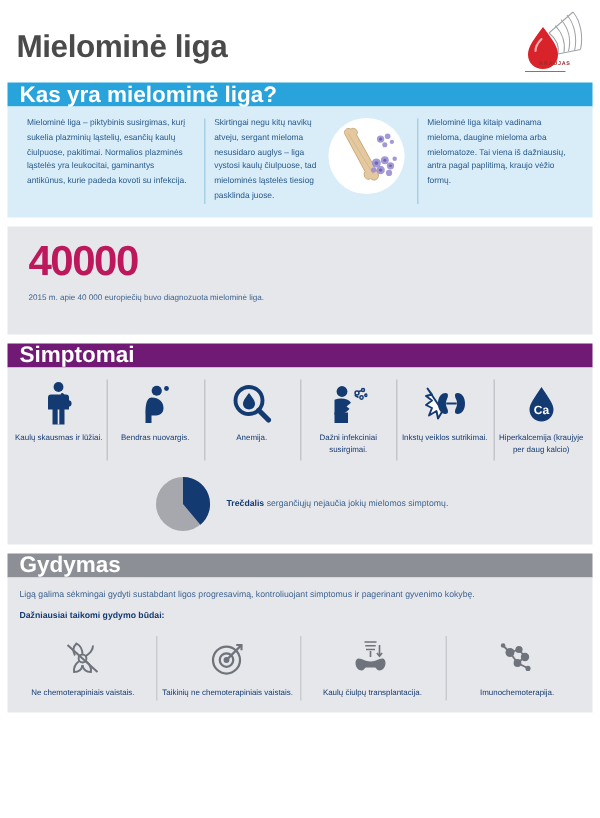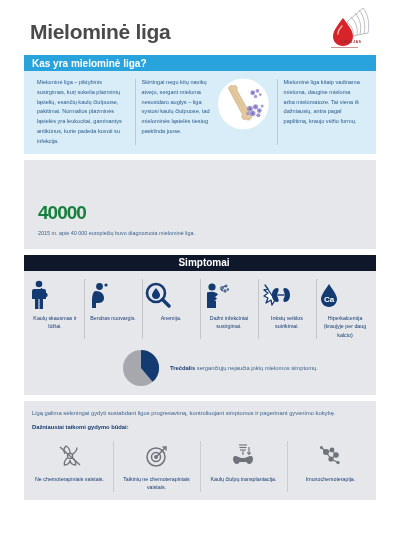--- a/index.html
+++ b/index.html
@@ -5,44 +5,44 @@
   * { margin:0; padding:0; box-sizing:border-box; }
   html,body { width:400px; height:545px; }
   body {
     font-family:"Liberation Sans", sans-serif;
     background:#ffffff;
     color:#1b3a6b;
     width:400px; height:545px;
     position:relative;
     overflow:hidden;
   }
-  .page { width:400px; height:545px; position:relative; padding:0 24px; }
+  .page { width:400px; height:545px; position:relative; padding:0 5px; }
 
   
   .header { height:55px; position:relative; }
   .title {
     position:absolute; left:6px; top:20px;
     font-size:21px; font-weight:bold; color:#4a4a4a;
     letter-spacing:-0.3px;
   }
   .logo { position:absolute; right:4px; top:6px; width:42px; height:44px; }
   .logo-caption {
     position:absolute; right:4px; top:40px; width:42px;
     text-align:center; font-size:3.6px; letter-spacing:0.5px;
     color:#9b2b2b; font-weight:bold;
   }
 
   
   .bar {
     height:16px; display:flex; align-items:center;
-    padding-left:8px; font-size:10px; font-weight:bold; color:#ffffff;
+    padding-left:8px; font-size:15px; font-weight:bold; color:#ffffff;
   }
   .bar-blue  { background:#29a3dc; }
   .bar-gray  { background:#8d8f96; }
-  .bar-navy  { background:#0f172a;justify-content:center; }
+  .bar-navy  { background:#701a75; }
   .bar-gray2 { background:#8d8f96; }
 
   
   .panel { width:100%; }
   .panel-blue { background:#d8edf8; }
   .panel-gray { background:#e6e7ea; }
   .panel-lgray{ background:#e6e7ea; }
 
   
   .s1 { display:flex; padding:7px 6px 8px 6px; min-height:72px; }
@@ -59,37 +59,37 @@
   .illus { width:56px; height:56px; position:relative; margin-left:2px; margin-top:-2px; }
 
   
   .s2 { display:flex; padding:9px 4px 10px 4px; position:relative; min-height:72px; }
   .s2 .col { flex:1; position:relative; padding:0 10px; text-align:left; }
   .s2 .col + .col::before {
     content:""; position:absolute; left:0; top:2px; bottom:2px;
     width:1px; background:#c3c5ca;
   }
   .bignum {
-    font-size:19px; font-weight:bold; color:#15803d;
-    line-height:1; letter-spacing:-1px; position:relative; z-index:2;margin-top:34px;
+    font-size:28px; font-weight:bold; color:#be185d;
+    line-height:1; letter-spacing:-1px; position:relative; z-index:2;
   }
   .numdesc { font-size:5.4px; line-height:1.72; color:#3d6390; margin-top:7px; }
   .lt-map {
     position:absolute; left:30px; top:-6px; width:52px; height:42px;
     z-index:1; opacity:.85;
   }
 
   
   .s3 { display:flex; padding:8px 2px 6px 2px; min-height:68px; }
   .s3 .sym { flex:1; position:relative; padding:0 3px; text-align:center; }
   .s3 .sym + .sym::before {
     content:""; position:absolute; left:0; top:0; bottom:0;
     width:1px; background:#c3c5ca;
   }
-  .sym-ico { height:32px; display:flex; align-items:center; justify-content:flex-start; }
+  .sym-ico { height:32px; display:flex; align-items:center; justify-content:center; }
   .sym-lbl { font-size:5.3px; line-height:1.6; color:#143a72; margin-top:3px; }
 
   
   .pierow { display:flex; align-items:center; padding:4px 4px 8px 98px; }
   .pie { width:38px; height:38px; flex:none; }
   .pietxt { font-size:5.8px; color:#3d6390; margin-left:10px; }
   .pietxt b { color:#143a72; }
 
   
   .s4top { padding:8px 8px 2px 8px; }
@@ -276,20 +276,23 @@
         <path d="M19 19 L19 1 A18 18 0 0 1 30.6 32.8 Z" fill="#143a72"></path>
       </svg>
       <div class="pietxt">
         <b>Trečdalis</b><span> sergančiųjų nejaučia jokių mielomos simptomų.</span>
       </div>
     </div>
   </div>
 
   <div class="gap"></div>
 
+  <div class="bar bar-gray2">
+    <span>Gydymas</span>
+  </div>
   <div class="panel panel-gray">
     <div class="s4top">
       <p>Ligą galima sėkmingai gydyti sustabdant ligos progresavimą, kontroliuojant simptomus ir pagerinant gyvenimo kokybę.</p>
       <p class="b">Dažniausiai taikomi gydymo būdai:</p>
     </div>
     <div class="s4">
 
       <div class="tre">
         <div class="tre-ico">
           <svg width="26" height="24" viewBox="0 0 26 24" fill="none" stroke="#6f737b" stroke-width="1.3">

